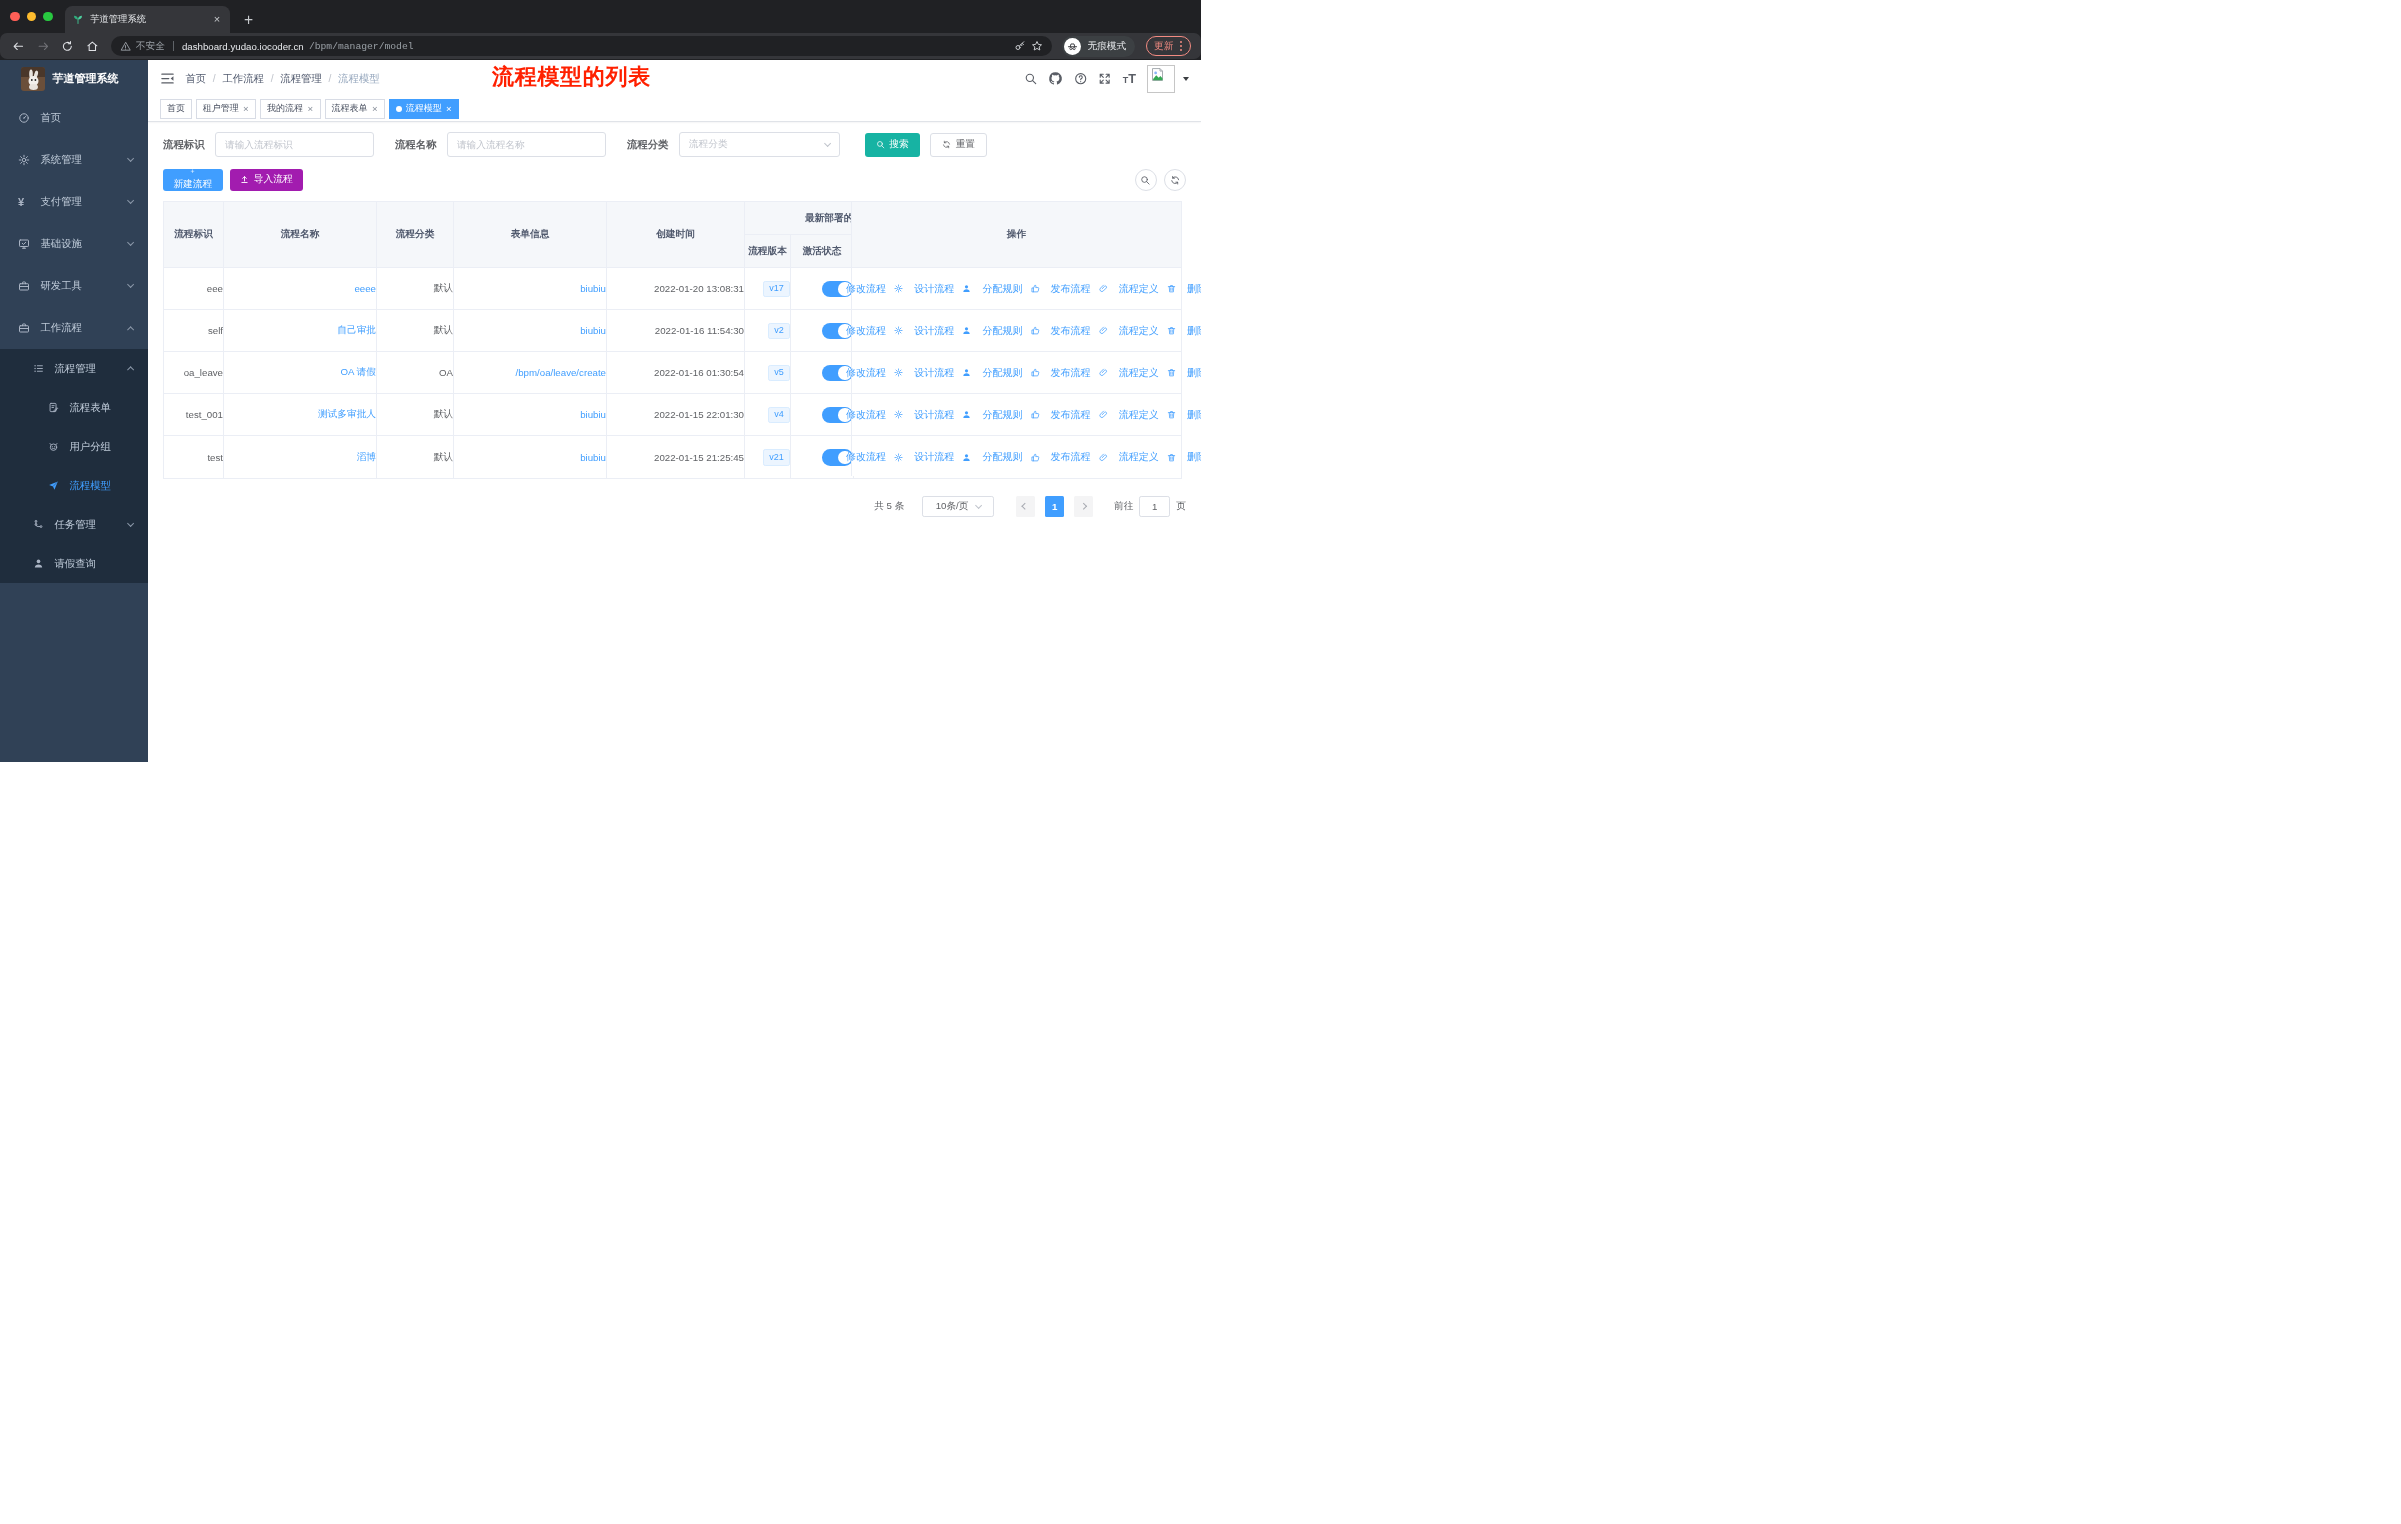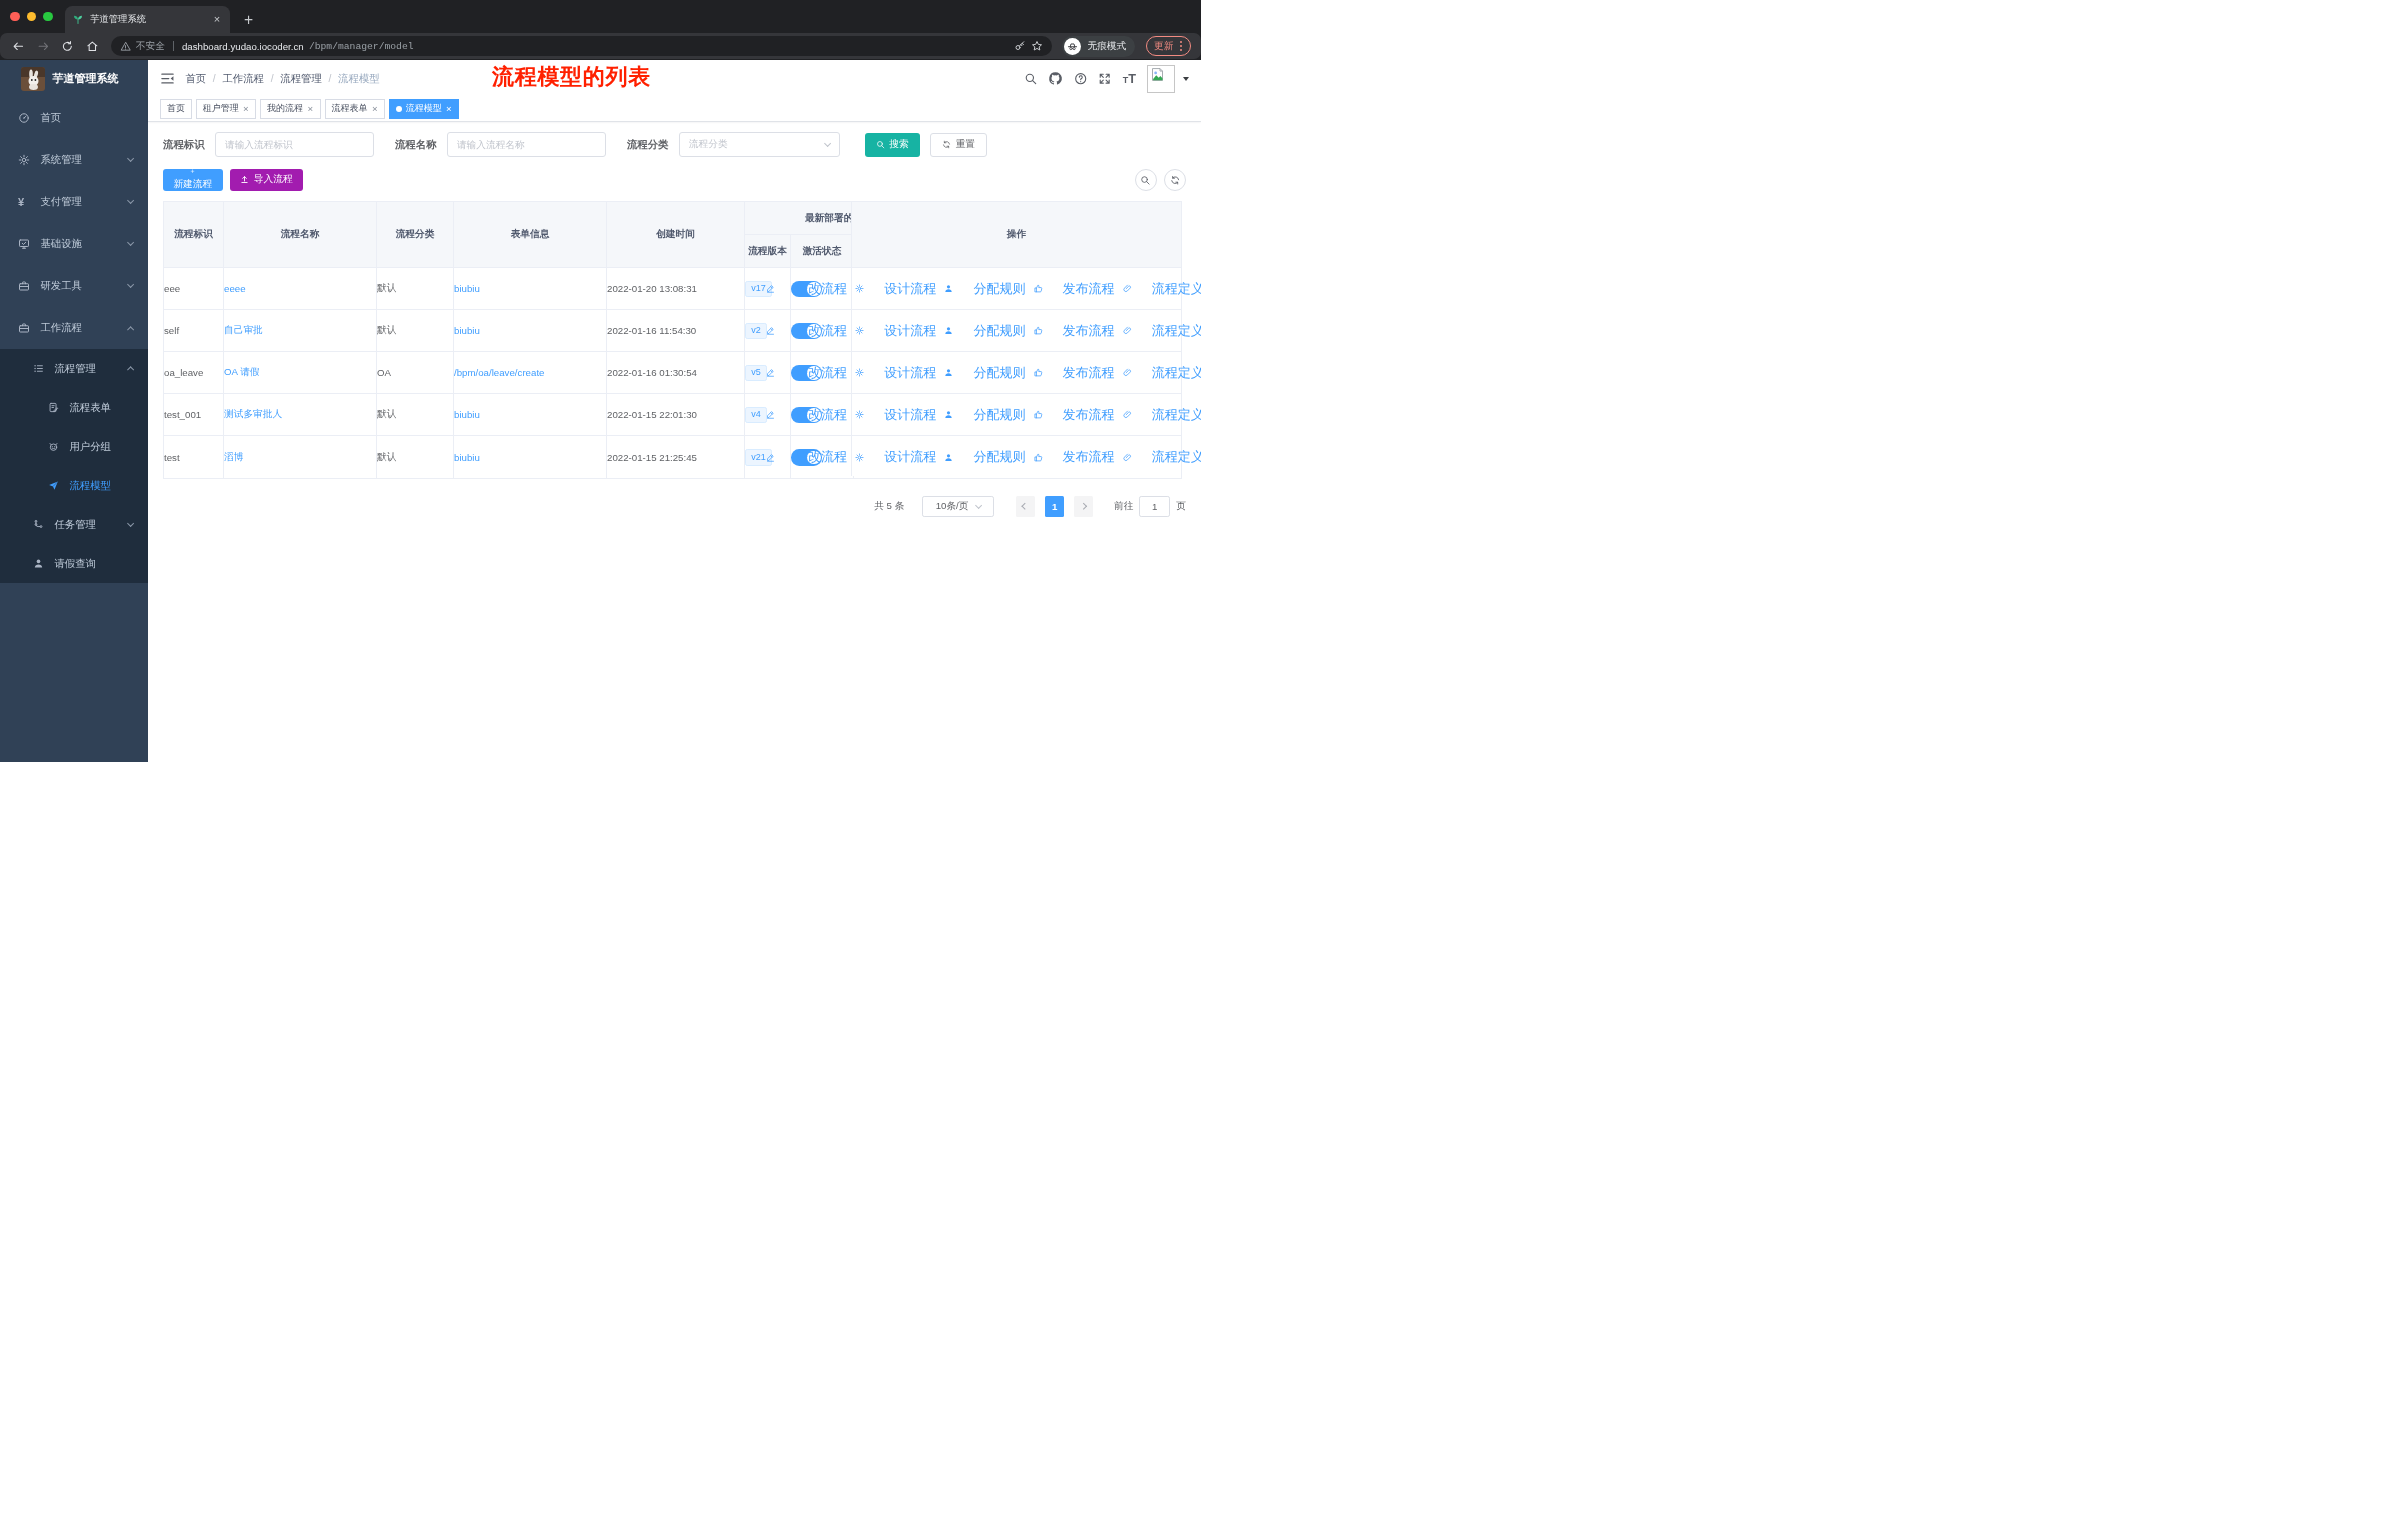--- a/index.html
+++ b/index.html
@@ -120,37 +120,37 @@
   .th { display:flex; align-items:center; justify-content:center; border-right:0.7px solid #ebeef5;
     border-bottom:0.7px solid #ebeef5; height:100%; flex-shrink:0; }
   .th-group { display:flex; flex-direction:column; width:208px; flex-shrink:0; }
   .th-group-top { height:33px; display:flex; align-items:center; justify-content:center;
     border-bottom:0.7px solid #ebeef5; border-right:0.7px solid #ebeef5; white-space:nowrap; }
   .th-group-sub { display:flex; height:33px; }
   .th-group-sub .th { height:33px; }
   .th-filler { flex:1; border-bottom:0.7px solid #ebeef5; }
   .tr { display:flex; height:42px; border-bottom:0.7px solid #ebeef5; background:#fff; }
   .tr:last-child { border-bottom:none; }
-  .td { display:flex; align-items:center; justify-content:flex-start; border-right:0.7px solid #ebeef5;
+  .td { display:flex; align-items:center; justify-content:flex-end; border-right:0.7px solid #ebeef5;
     flex-shrink:0; overflow:hidden; white-space:nowrap; }
   .td.filler { flex:1; border-right:none; }
   .cell-link { color:#409EFF; text-decoration:none; cursor:pointer; }
   .ver-tag { background:#ecf5ff; border:0.7px solid #d9ecff; color:#409EFF; font-size:9px;
     border-radius:2.2px; padding:1.5px 5.2px; line-height:1.3; }
   .switch { width:31px; height:16.4px; border-radius:8.2px; background:#409EFF; position:relative;
     display:inline-block; cursor:pointer; }
   .switch .knob { position:absolute; top:1.5px; right:1.5px; width:13.4px; height:13.4px; border-radius:50%; background:#fff; }
   .fixed-op { position:absolute; top:0; right:0; width:330px; height:274px; background:#fff;
     border-left:0.7px solid #ebeef5; z-index:3; }
   .op-head { height:66px; background:#f5f7fa; color:#515a6e; font-weight:600; display:flex;
     align-items:center; justify-content:center; border-bottom:0.7px solid #ebeef5; }
   .op-row { height:42px; display:flex; align-items:center; justify-content:center; gap:8.2px;
     border-bottom:0.7px solid #ebeef5; padding:0 4.5px; }
   .op-row:last-child { border-bottom:none; }
-  .op-link { display:inline-flex; align-items:center; gap:20px; color:#409EFF; font-size:13px;
+  .op-link { display:inline-flex; align-items:center; gap:11px; color:#409EFF; font-size:10px;
     text-decoration:none; cursor:pointer; white-space:nowrap; }
   .op-link .ic { width:9px; height:9px; }
 
   
   .pagination { display:flex; align-items:center; justify-content:flex-end; margin:16.4px 0 0;
     font-size:9.7px; color:#606266; padding-bottom:15px; }
   .pg-total { margin-right:18px; }
   .pg-size { width:72px; height:21px; border:0.7px solid #dcdfe6; border-radius:2.2px; display:flex;
     align-items:center; justify-content:center; gap:7.4px; cursor:pointer; }
   .pg-size .chev { border-color:#c0c4cc; margin:-1.5px 0 0; }

